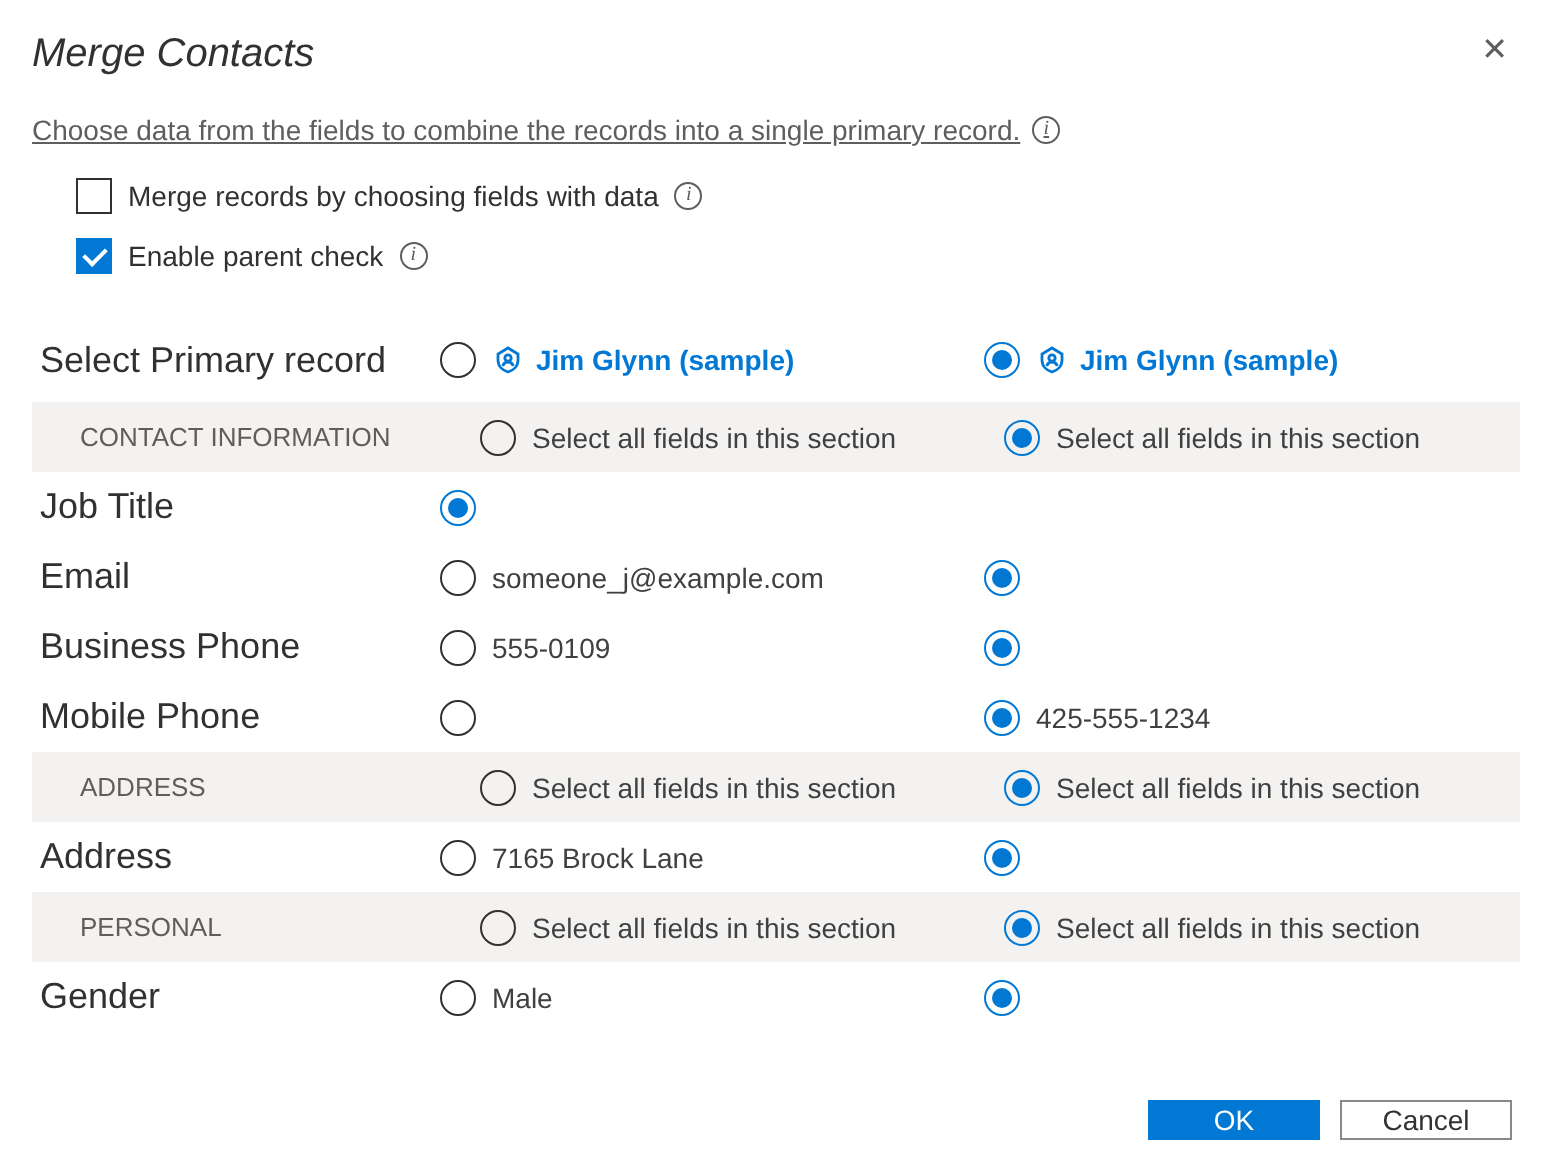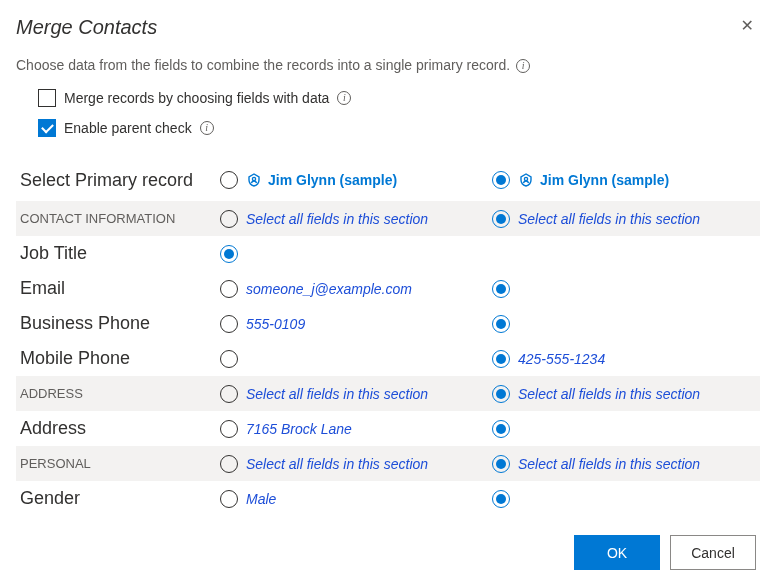--- a/index.html
+++ b/index.html
@@ -36,22 +36,23 @@
       color: #605e5c;
       cursor: pointer;
       padding: 2px 6px;
       line-height: 1;
     }
     .subtitle {
       color: #605e5c;
       font-size: 14px;
       margin-bottom: 16px;
       display: flex;
-      align-items: flex-end;
+      align-items: center;
       gap: 6px;
+      text-decoration: underline;
     }
     .info-icon {
       display: inline-flex;
       width: 14px;
       height: 14px;
       border: 1px solid #605e5c;
       border-radius: 50%;
       align-items: center;
       justify-content: center;
       font-size: 10px;
@@ -104,21 +105,21 @@
     .scroll-area::-webkit-scrollbar { width: 6px; }
     .scroll-area::-webkit-scrollbar-thumb { background: #c8c6c4; border-radius: 3px; }
     .row {
       display: grid;
       grid-template-columns: 200px 1fr 1fr;
       align-items: center;
       min-height: 35px;
       padding: 4px 0;
     }
     .row.primary-row { min-height: 42px; }
-    .row.section { background: #f3f2f1; }
+    .row.section { background: #f3f2f1; padding-left: 20px; }
     .label-cell {
       padding-left: 4px;
       color: #323130;
       font-size: 18px;
     }
     .section .label-cell { color: #605e5c; text-transform: uppercase; font-size: 13px; }
     .opt-cell {
       display: flex;
       align-items: center;
       gap: 8px;
@@ -148,31 +149,31 @@
       font-weight: 600;
       display: flex;
       align-items: center;
       gap: 6px;
     }
     .contact-icon {
       width: 16px;
       height: 16px;
       flex-shrink: 0;
     }
-    .value-text { color: #1d4ed8; font-style: italic; }
+    .value-text { color: #404040; }
     .footer {
       display: flex;
       justify-content: flex-end;
       gap: 10px;
       padding: 14px 4px 16px 0;
       background: #fff;
     }
     .btn {
       min-width: 86px;
-      height: 35px;
+      height: 20px;
       font-size: 14px;
       cursor: pointer;
       border: 1px solid #8a8886;
       background: #fff;
       color: #323130;
     }
     .btn.primary {
       background: #0078d4;
       color: #fff;
       border-color: #0078d4;

